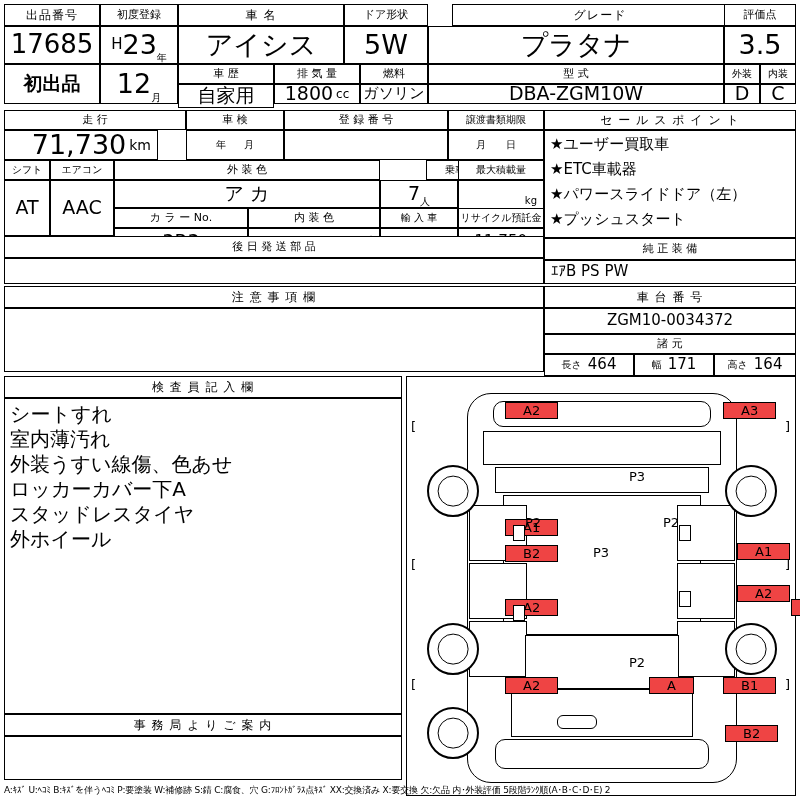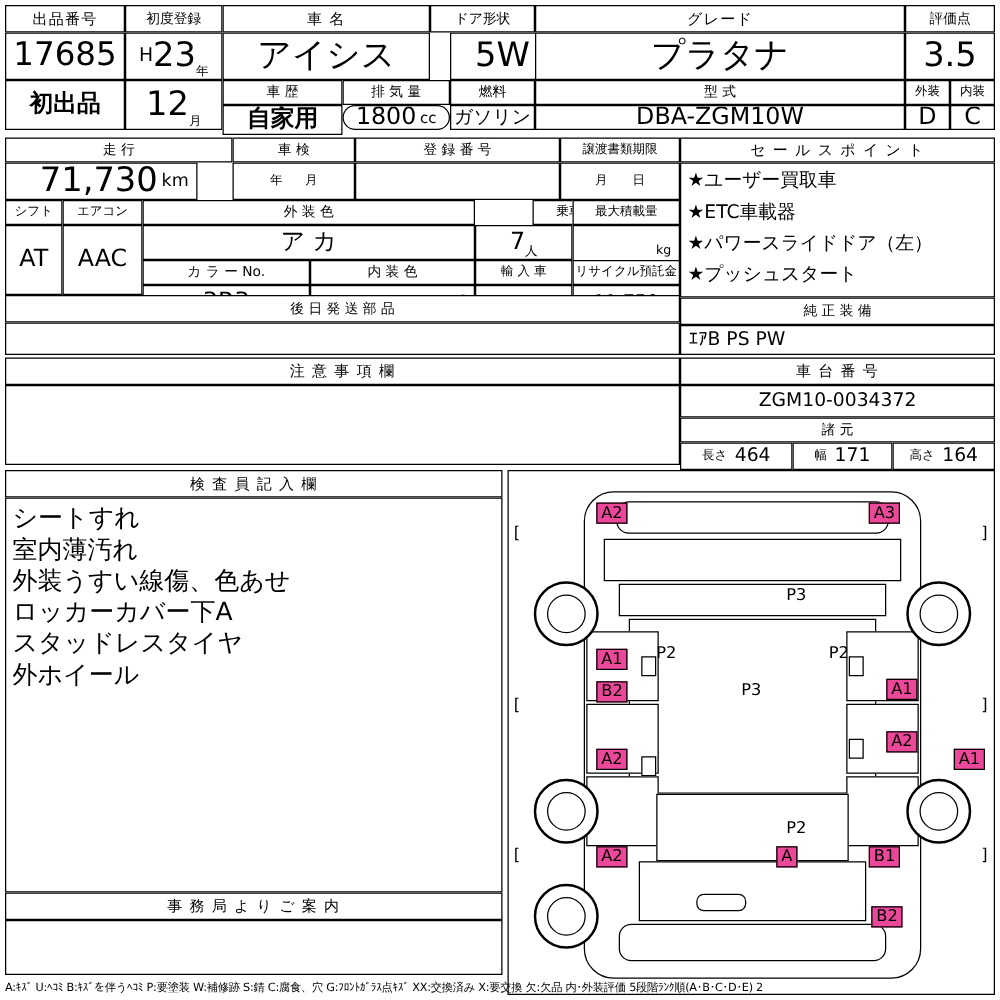--- a/index.html
+++ b/index.html
@@ -56,23 +56,24 @@
     white-space: nowrap;
     letter-spacing: -0.2px;
   }
   
   .diagram { position: absolute; left: 406px; top: 376px; width: 390px; height: 420px; border: 1px solid #000; background:#fff; }
   .dg { position: absolute; border: 1px solid #000; background: #fff; }
   .dmark {
     position: absolute;
     font-size: 13px;
     border: 1px solid #000;
-    background: #ec4899;
-    padding: 0 3px;
+    background: #ef4444;
+    padding: 0 17px;
     line-height: 15px;
+    margin-left: 28px;
   }
   .dtxt { position: absolute; font-size: 13px; background: transparent; }
   .wheel { position:absolute; border:2px solid #000; border-radius:50%; background:#fff; }
   .wheel:after { content:""; position:absolute; left:50%; top:50%; width:60%; height:60%; transform:translate(-50%,-50%); border:1px solid #000; border-radius:50%; }
   .brk { position: absolute; font-size: 13px; }
 </style>
 </head>
 <body>
 
 <div class="sheet">
@@ -84,40 +85,40 @@
   <div class="cell" style="left:100px;top:26px; width:78px; height:38px;">
     <span class="val-sm">H</span>
     <span class="val">23</span>
     <span class="lbl-xs" style="align-self:flex-end;">年</span>
   </div>
 
   <div class="cell lbl" style="left:178px;top:4px;  width:166px; height:22px;">車 名</div>
   <div class="cell val" style="left:178px;top:26px; width:166px; height:38px;">アイシス</div>
 
   <div class="cell lbl-sm" style="left:344px;top:4px;  width:84px;  height:22px;">ドア形状</div>
-  <div class="cell val" style="left:344px;top:26px; width:84px;  height:38px;margin-left:16px;">5W</div>
-
-  <div class="cell lbl" style="left:428px;top:4px;  width:296px; height:22px;">グレード</div>
+  <div class="cell val" style="left:344px;top:26px; width:84px;  height:38px;">5W</div>
+
+  <div class="cell lbl" style="left:452px;top:4px;  width:296px; height:22px;">グレード</div>
   <div class="cell val" style="left:428px;top:26px; width:296px; height:38px;">プラタナ</div>
 
   <div class="cell lbl-sm" style="left:724px;top:4px;  width:72px;  height:22px;">評価点</div>
   <div class="cell val" style="left:724px;top:26px; width:72px;  height:38px;">3.5</div>
 
   <div class="cell val-md bold" style="left:4px;  top:64px; width:96px;  height:40px;">初出品</div>
 
   <div class="cell" style="left:100px;top:64px; width:78px;  height:40px;">
     <span class="val">12</span>
     <span class="lbl-xs" style="align-self:flex-end;">月</span>
   </div>
 
   <div class="cell lbl-sm" style="left:178px;top:64px; width:96px;  height:20px;">車 歴</div>
-  <div class="cell val-md" style="left:178px;top:84px; width:96px;  height:24px;font-weight:bold;">自家用</div>
+  <div class="cell val-md" style="left:178px;top:84px; width:96px;  height:24px;">自家用</div>
 
   <div class="cell lbl-sm" style="left:274px;top:64px; width:86px;  height:20px;">排 気 量</div>
-  <div class="cell" style="left:274px;top:84px; width:86px;  height:20px;border-radius:10px;">
+  <div class="cell" style="left:274px;top:84px; width:86px;  height:20px;">
     <span class="val-md">1800</span>
     <span class="unit">cc</span>
   </div>
 
   <div class="cell lbl-sm" style="left:360px;top:64px; width:68px;  height:20px;">燃料</div>
   <div class="cell val-sm" style="left:360px;top:84px; width:68px;  height:20px;">ガソリン</div>
 
   <div class="cell lbl-sm" style="left:428px;top:64px; width:296px; height:20px;">型 式</div>
   <div class="cell val-md" style="left:428px;top:84px; width:296px; height:20px;">DBA-ZGM10W</div>
 

